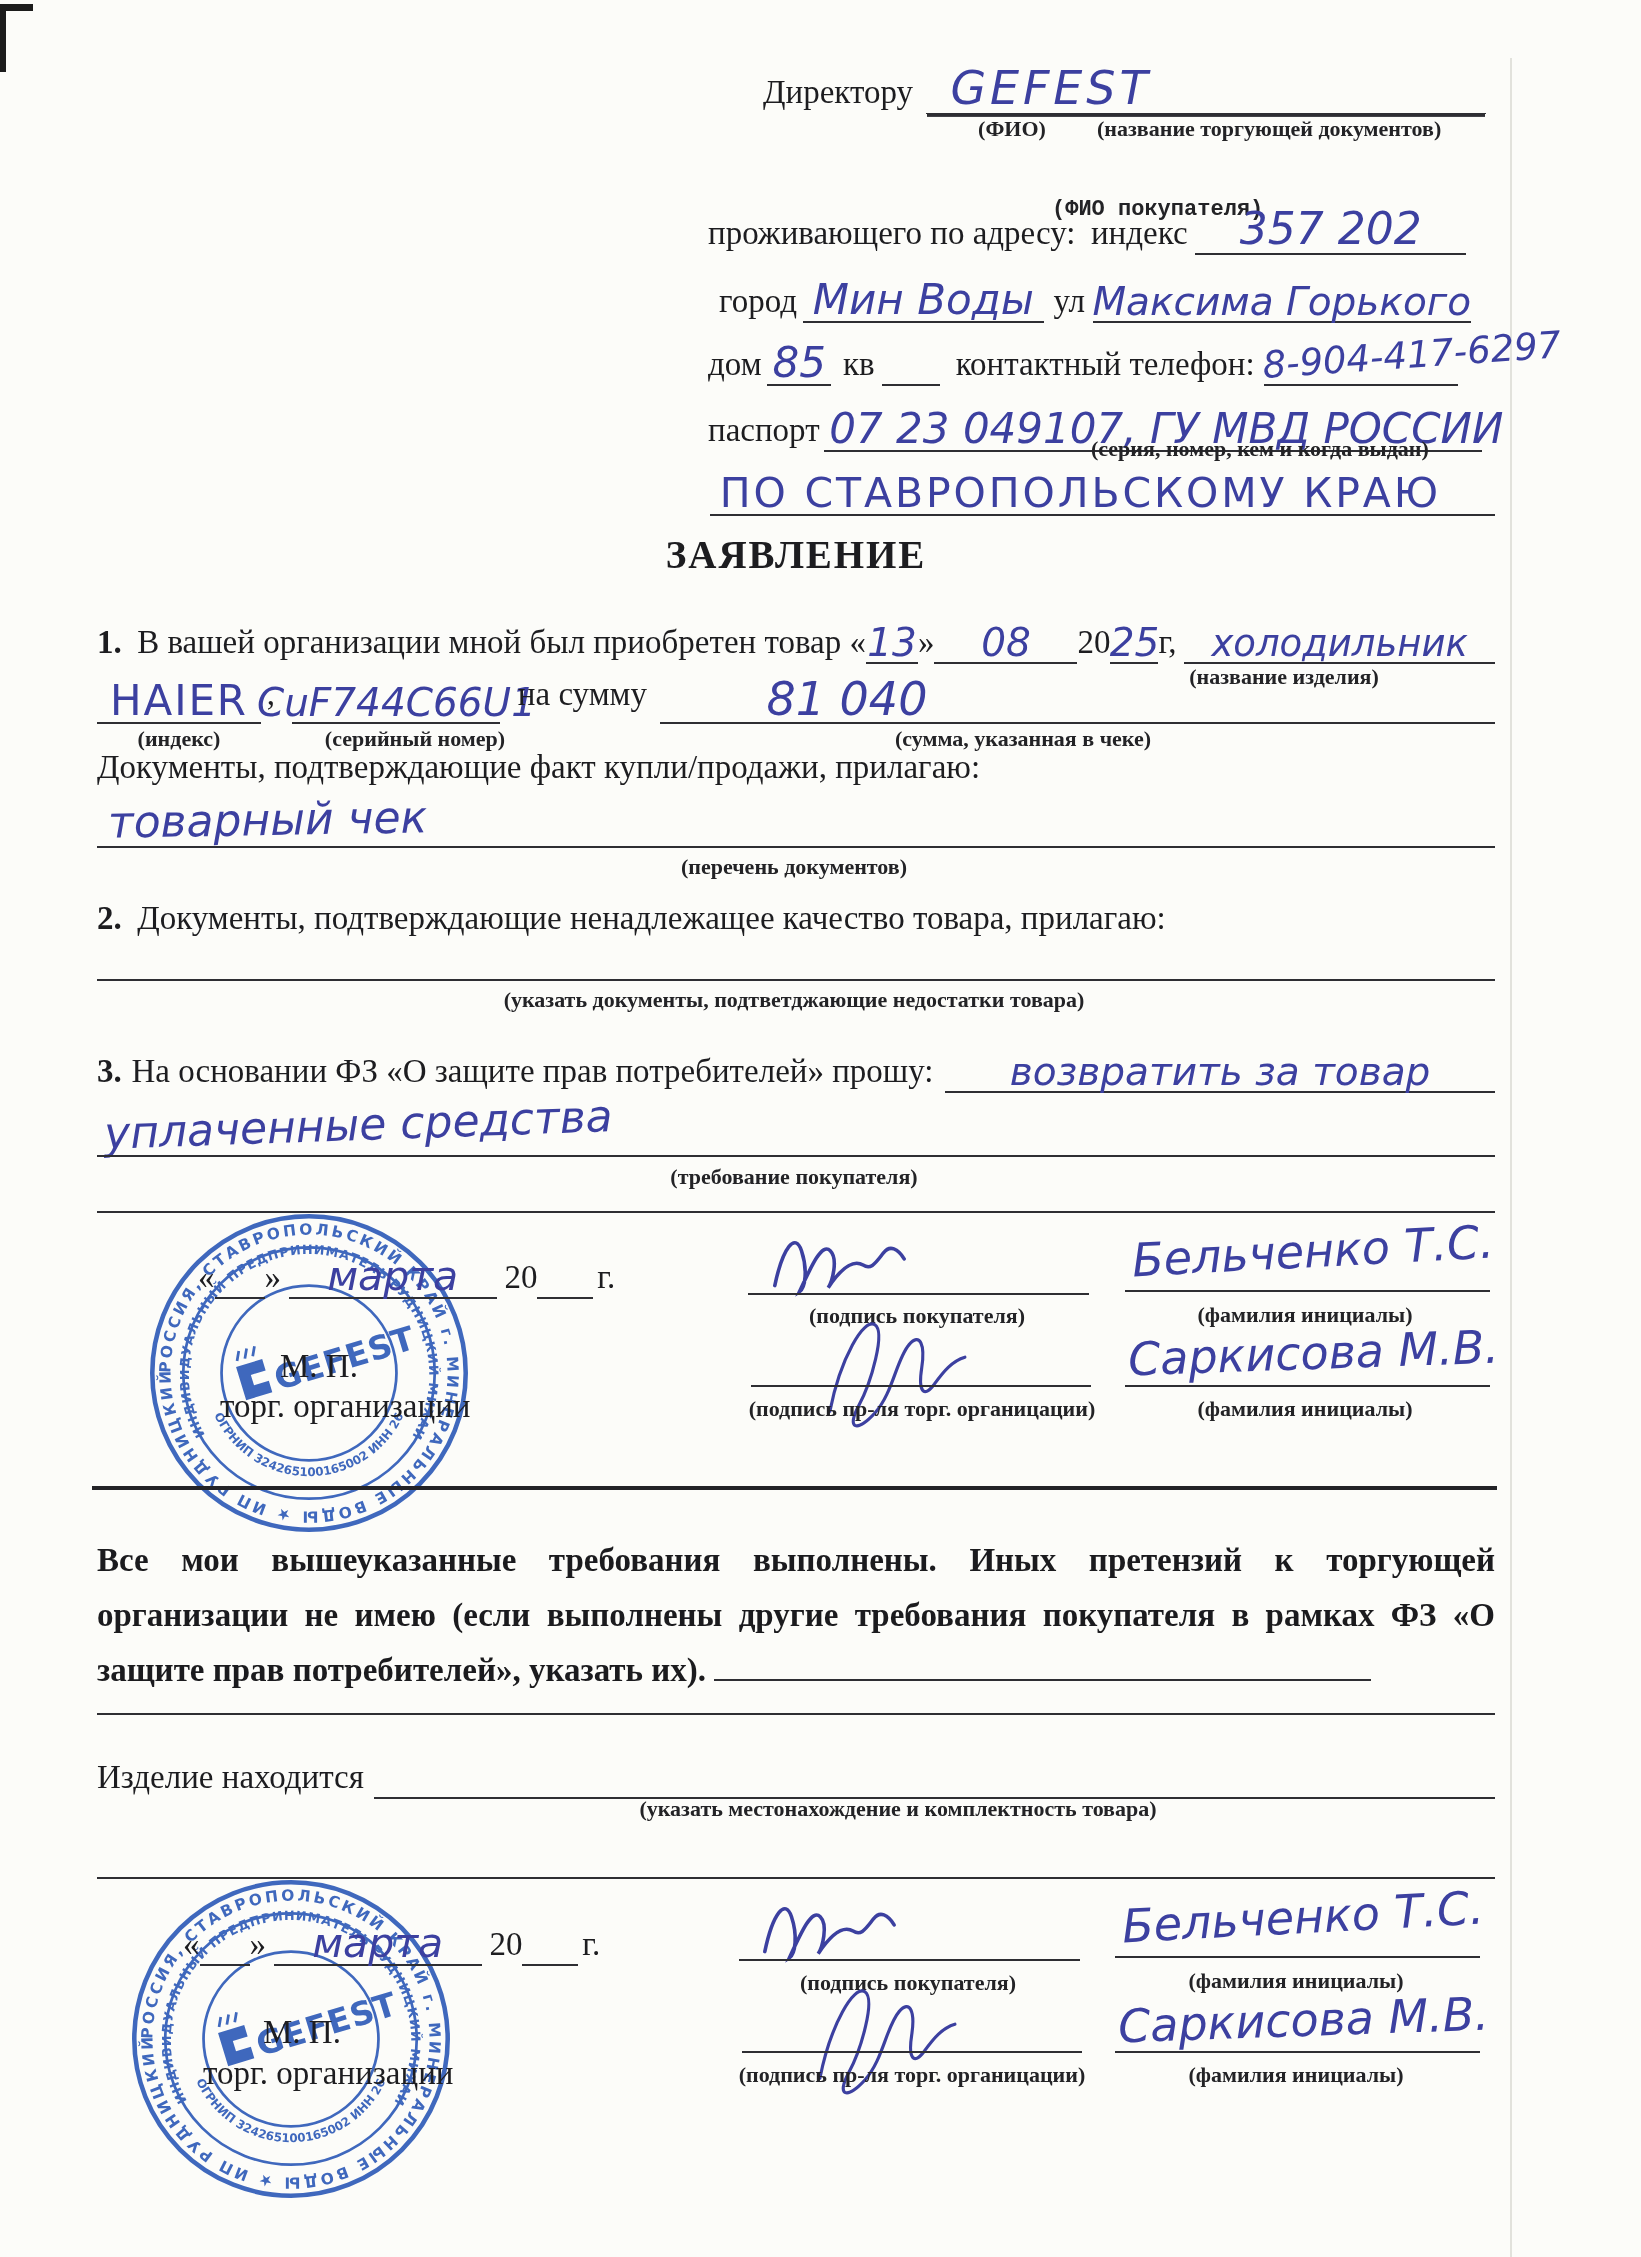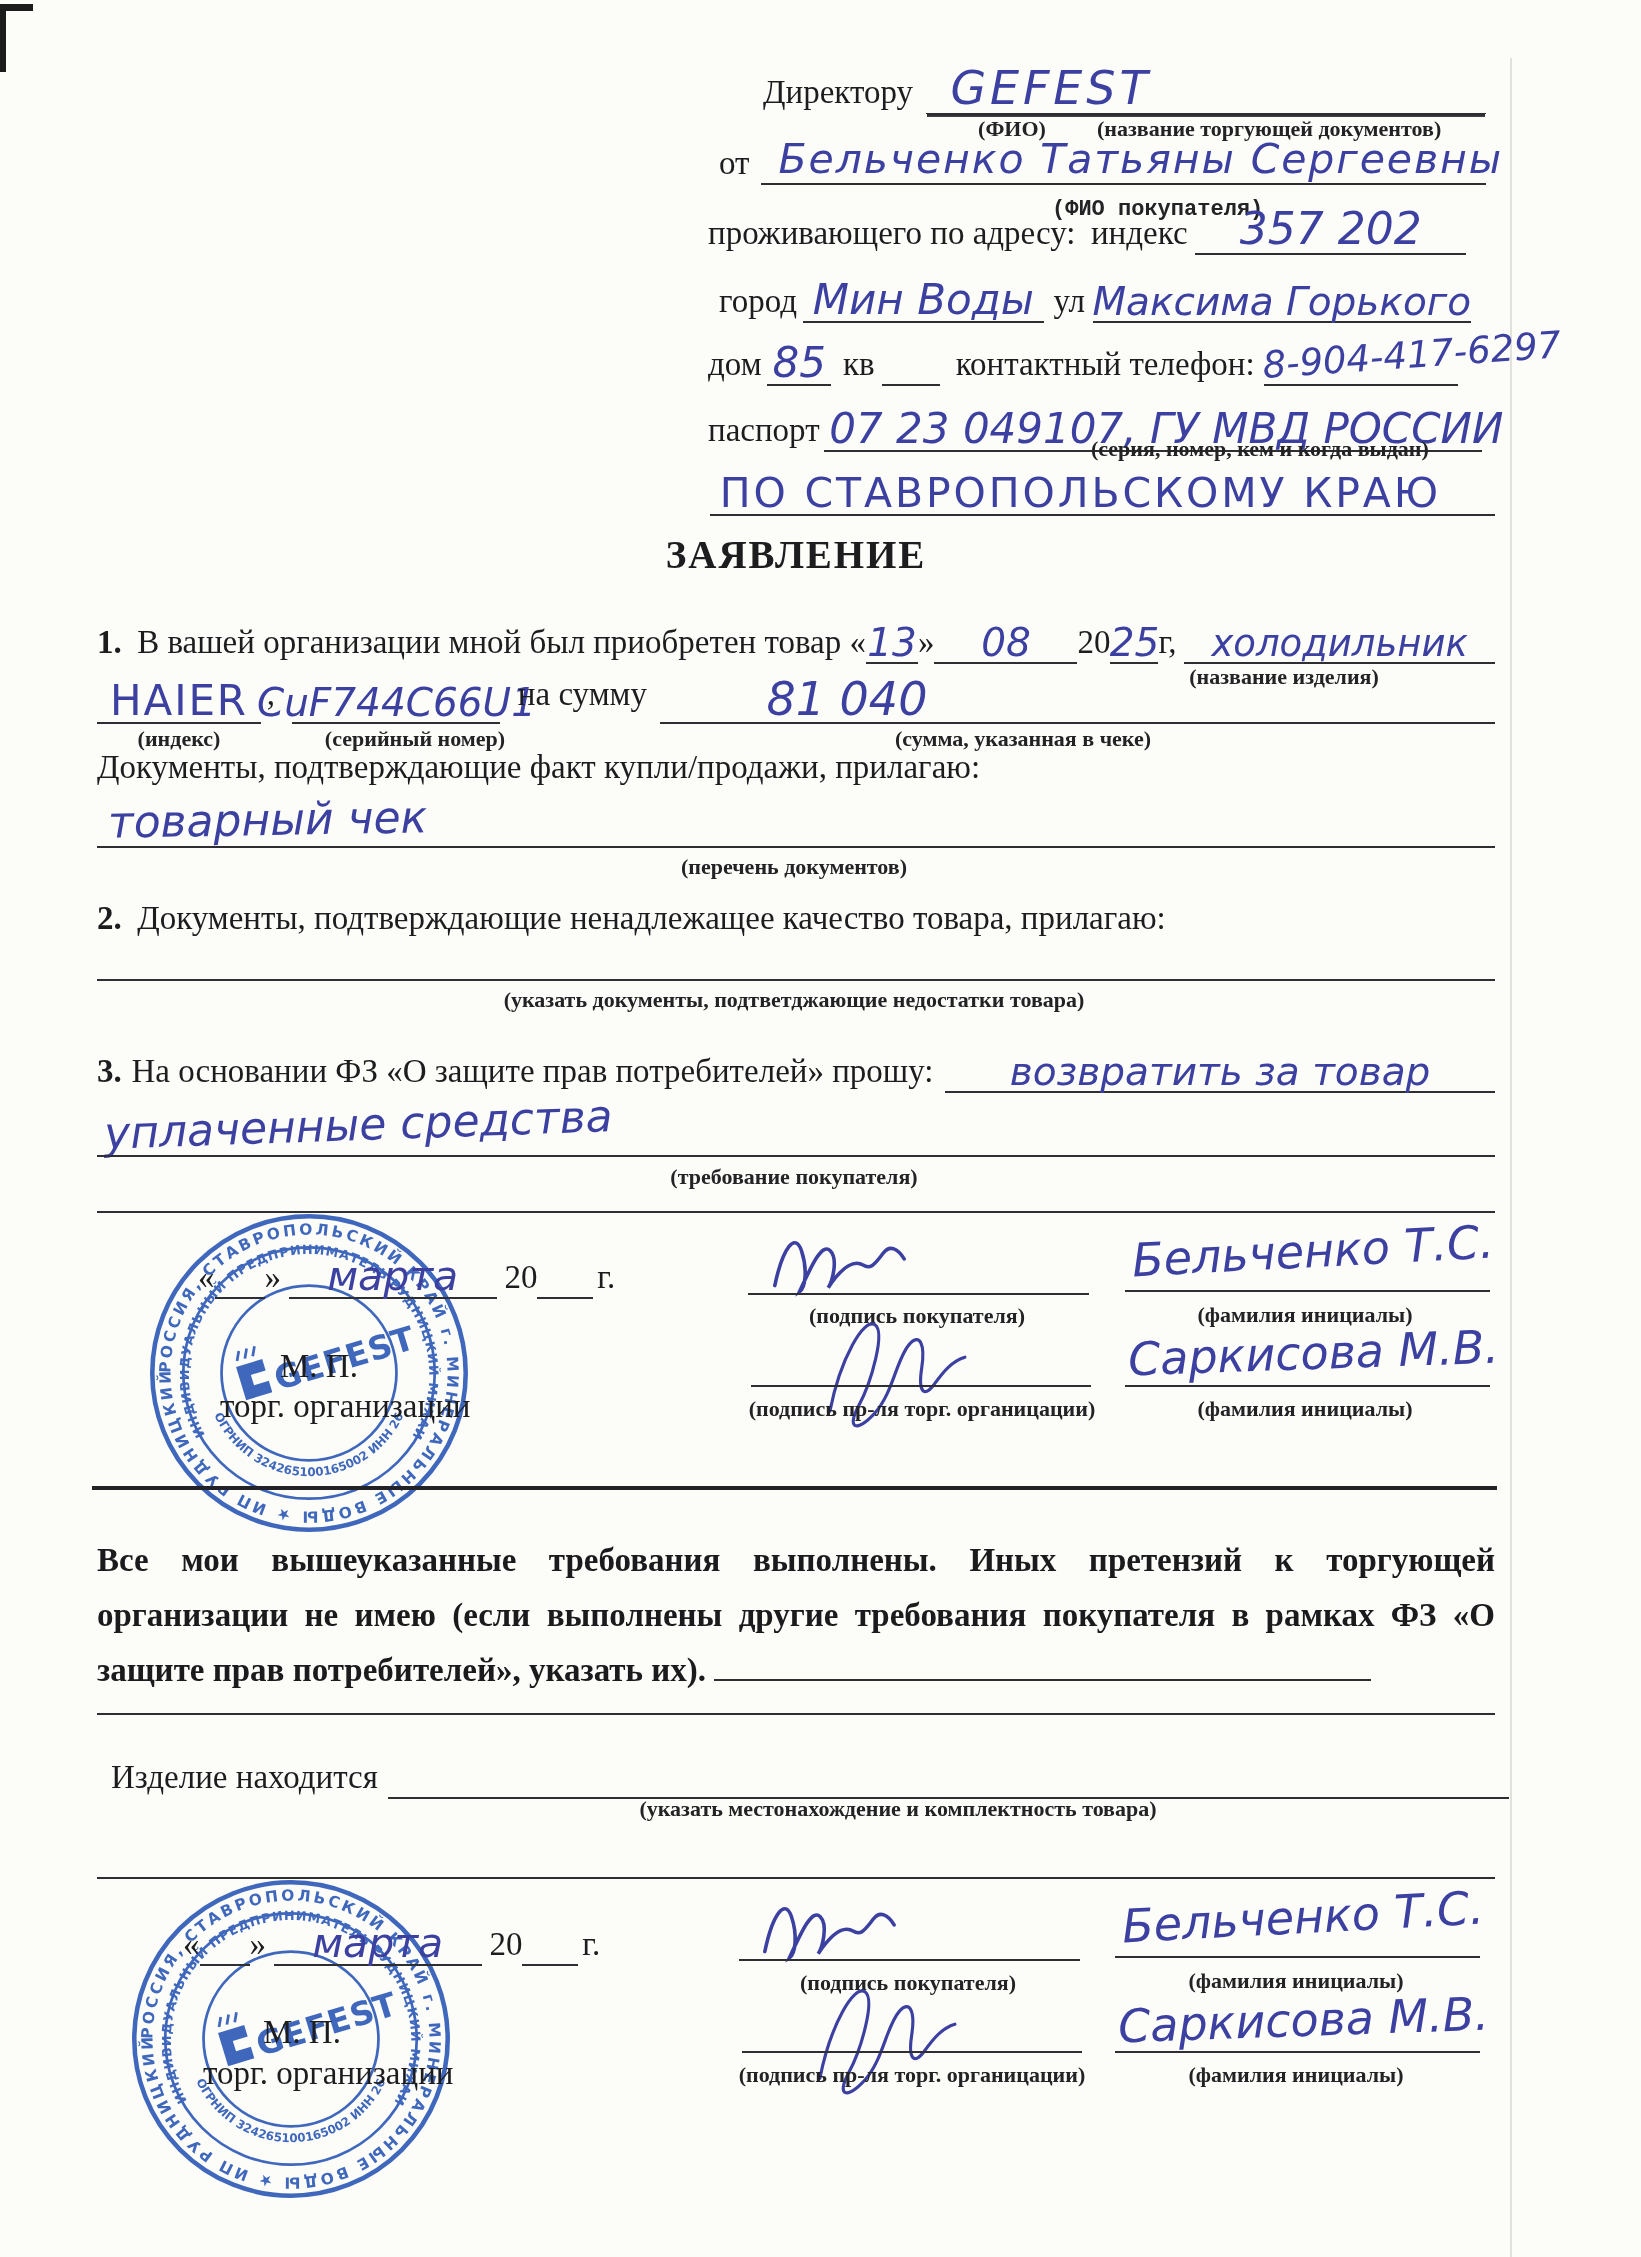--- a/index.html
+++ b/index.html
@@ -50,27 +50,20 @@
   <div class="row" style="left:763px;top:60px;height:54px;justify-content:flex-end;">
     <span class="printed">Директору</span>
     <span style="width:13.5px"></span>
     <span class="fill dbl start" style="width:560px;padding-left:24px;">
       <span class="hw" style="font-size:46px;letter-spacing:3.9px;margin-bottom:1.9px;">GEFEST</span>
     </span>
   </div>
   <span class="sub center" style="left:1012px;top:116px;">(ФИО)</span>
   <span class="sub" style="left:1097px;top:116px;">(название торгующей документов)</span>
 
-  <div class="row" style="left:719px;top:129px;height:56px;">
-    <span class="printed">от</span>
-    <span style="width:11.6px"></span>
-    <span class="fill start" style="width:725px;padding-left:17.4px;">
-      <span class="hw" style="font-size:41px;letter-spacing:1.9px;margin-bottom:2.9px;">Бельченко Татьяны Сергеевны</span>
-    </span>
-  </div>
   <span class="sub" style="left:1052px;top:197px;font-family:Liberation Mono, monospace;">(ФИО покупателя)</span>
 
   <div class="row" style="left:708px;top:199px;height:56px;">
     <span class="printed">проживающего по адресу:</span>
     <span style="width:15.4px"></span>
     <span class="printed">индекс</span>
     <span style="width:7.7px"></span>
     <span class="fill" style="width:271px;">
       <span class="hw" style="font-size:44px;margin-bottom:1.9px;">357 202</span>
     </span>
@@ -266,21 +259,21 @@
   <span class="sub center" style="left:1305px;top:1396px;">(фамилия инициалы)</span>
 
   <div class="rule thick" style="left:92px;top:1486px;width:1405px;"></div>
 
   <div class="closing">
     <span>Все мои вышеуказанные требования выполнены. Иных претензий к торгующей организации не имею (если выполнены другие требования покупателя в рамках ФЗ «О защите прав потребителей», указать их).</span>
     <span class="inline-rule"></span>
   </div>
   <div class="rule" style="left:97px;top:1713px;width:1398px;"></div>
 
-  <div class="row" style="left:111px;top:1753px;height:46px;width:1398px;">
+  <div class="row" style="left:97px;top:1753px;height:46px;width:1398px;">
     <span class="printed">Изделие находится</span>
     <span style="width:9.7px"></span>
     <span class="fill" style="flex:1;"></span>
   </div>
   <span class="sub center" style="left:898px;top:1796px;">(указать местонахождение и комплектность товара)</span>
 
   <div class="rule" style="left:97px;top:1877px;width:1398px;"></div>
 
   <div class="stamp" style="left:127px;top:1875px;">
     <svg width="328" height="328" viewBox="0 0 360 360" xmlns="http://www.w3.org/2000/svg" xmlns:xlink="http://www.w3.org/1999/xlink">

